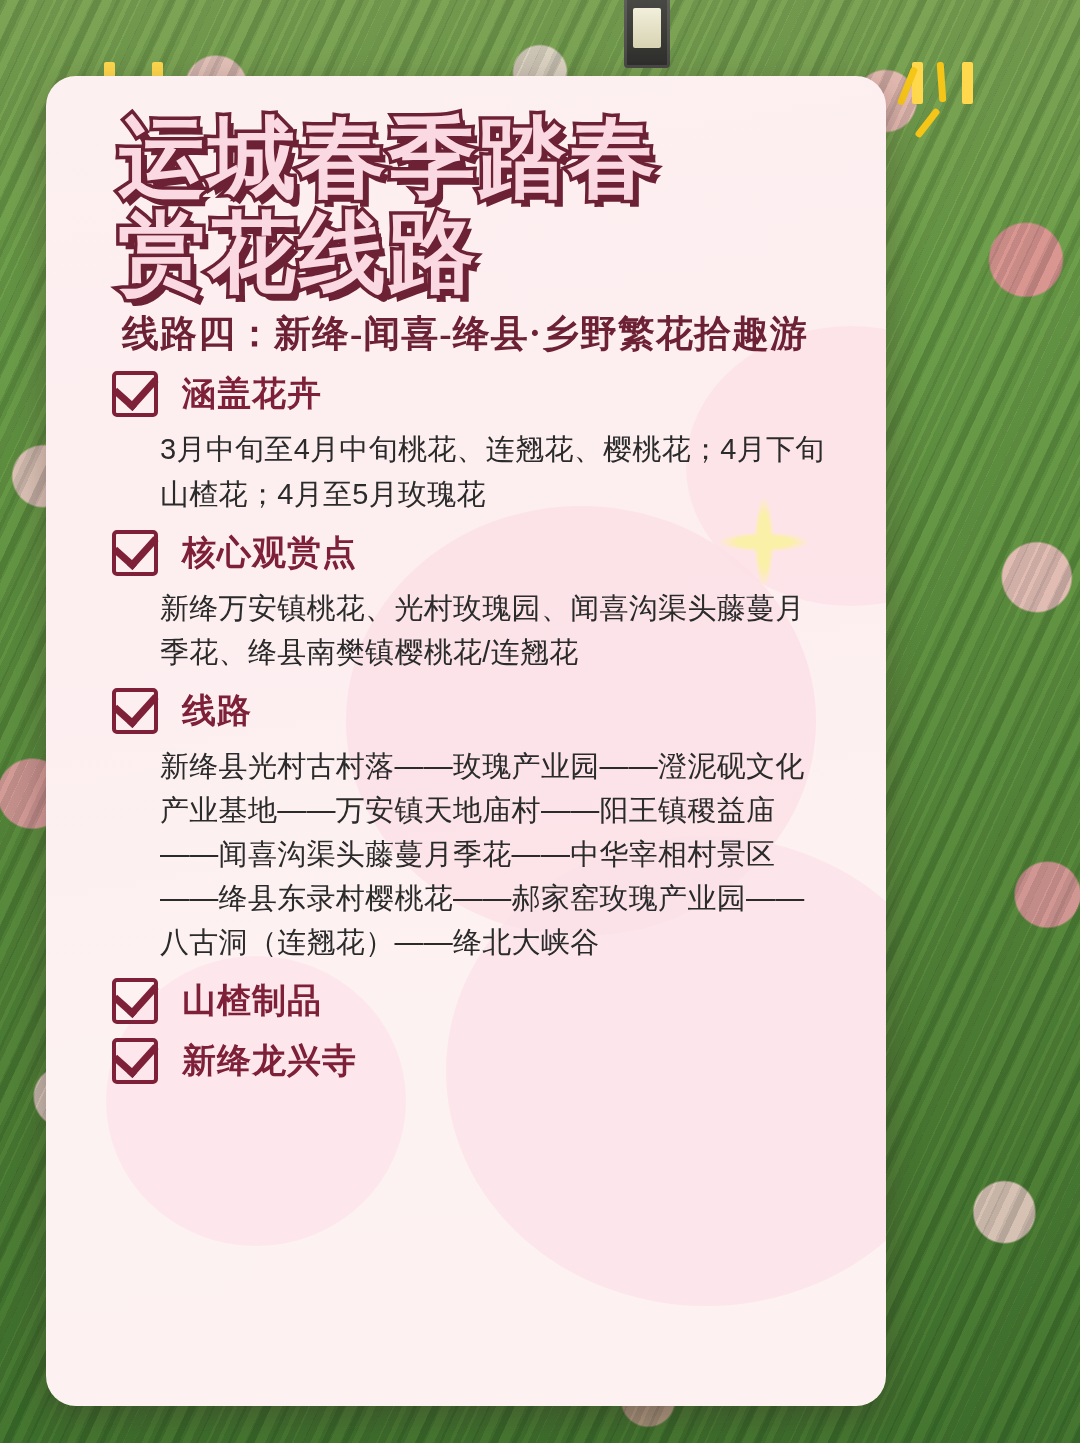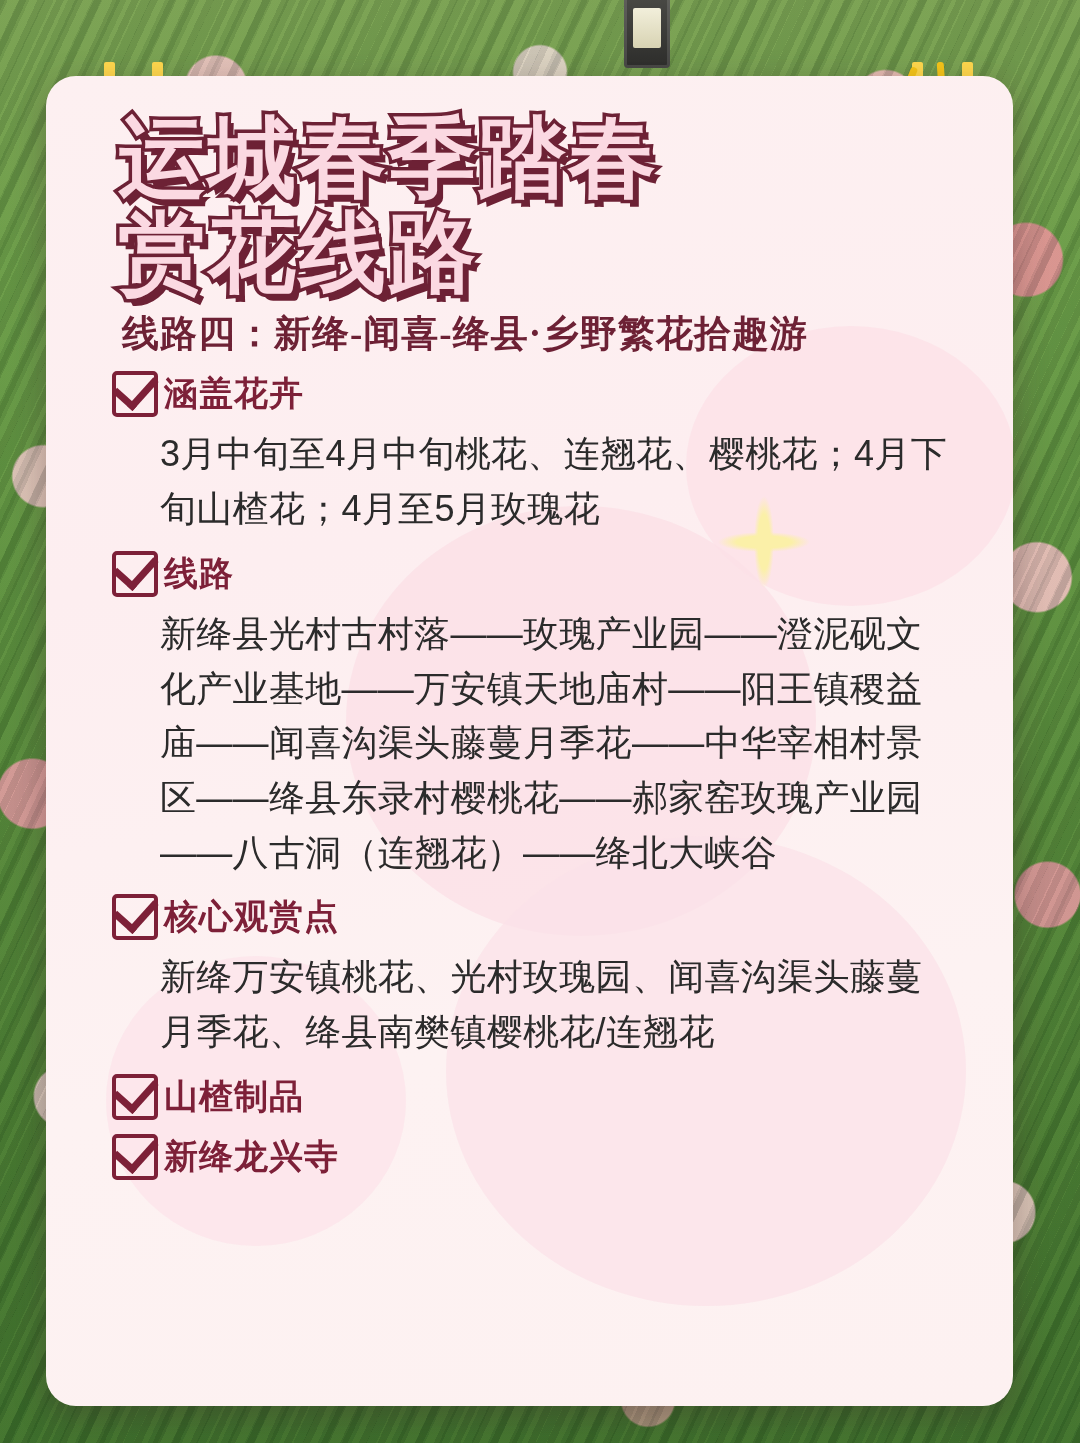--- a/index.html
+++ b/index.html
@@ -60,21 +60,21 @@
     left: 9px; top: 14px; right: 9px; bottom: 20px;
     background: linear-gradient(180deg,#f2efdc,#d8d3b4);
     border-radius: 2px;
   }
 
   
   .card {
     position: absolute;
     left: 46px;
     top: 76px;
-    width: 967px;
+    width: 840px;
     height: 1330px;
     background: linear-gradient(170deg, #fdf0f1 0%, #fdeef0 35%, #fdf2f2 70%, #fdf1f1 100%);
     border-radius: 30px;
     box-shadow: 0 10px 34px rgba(60,30,40,.30);
     overflow: hidden;
   }
   .blob {
     position: absolute;
     border-radius: 50%;
     background: #fbdfe6;
@@ -148,20 +148,21 @@
     font-family: Liberation Serif, serif;
   }
 
   .sections { margin-top: 8px; }
 
   .section { margin-bottom: 4px; }
 
   .sec-head {
     display: flex;
     align-items: flex-end;
+    gap: 18px;
     margin: 14px 0 0 26px;
   }
   .checkbox {
     width: 38px; height: 38px;
     border: 4px solid #7d2038;
     border-radius: 5px;
     position: relative;
     flex: none;
     background: transparent;
   }
@@ -185,21 +186,21 @@
   .sec-title::before {
     content: "";
     position: absolute;
     left: 2px; right: -26px; bottom: -2px;
     height: 13px;
     background: #ffe24a;
     opacity: .95;
     z-index: -1;
   }
   .sec-body {
-    font-size: 36px;
+    font-size: 29px;
     line-height: 1.52;
     color: #2b2b2b;
     margin: 10px 18px 0 74px;
     letter-spacing: .3px;
   }
 </style>
 </head>
 <body>
 
 <div class="bg">
@@ -240,31 +241,31 @@
         <div class="sec-head">
           <span class="checkbox"></span>
           <span class="sec-title">涵盖花卉</span>
         </div>
         <div class="sec-body">3月中旬至4月中旬桃花、连翘花、樱桃花；4月下旬山楂花；4月至5月玫瑰花</div>
       </div>
 
       <div class="section">
         <div class="sec-head">
           <span class="checkbox"></span>
+          <span class="sec-title">核心观赏点</span>
+        </div>
+        <div class="sec-body">新绛万安镇桃花、光村玫瑰园、闻喜沟渠头藤蔓月季花、绛县南樊镇樱桃花/连翘花</div>
+      </div>
+
+      <div class="section">
+        <div class="sec-head">
+          <span class="checkbox"></span>
           <span class="sec-title">线路</span>
         </div>
         <div class="sec-body">新绛县光村古村落——玫瑰产业园——澄泥砚文化产业基地——万安镇天地庙村——阳王镇稷益庙——闻喜沟渠头藤蔓月季花——中华宰相村景区——绛县东录村樱桃花——郝家窑玫瑰产业园——八古洞（连翘花）——绛北大峡谷</div>
-      </div>
-
-      <div class="section">
-        <div class="sec-head">
-          <span class="checkbox"></span>
-          <span class="sec-title">核心观赏点</span>
-        </div>
-        <div class="sec-body">新绛万安镇桃花、光村玫瑰园、闻喜沟渠头藤蔓月季花、绛县南樊镇樱桃花/连翘花</div>
       </div>
 
       <div class="section">
         <div class="sec-head">
           <span class="checkbox"></span>
           <span class="sec-title">山楂制品</span>
         </div>
       </div>
 
 

